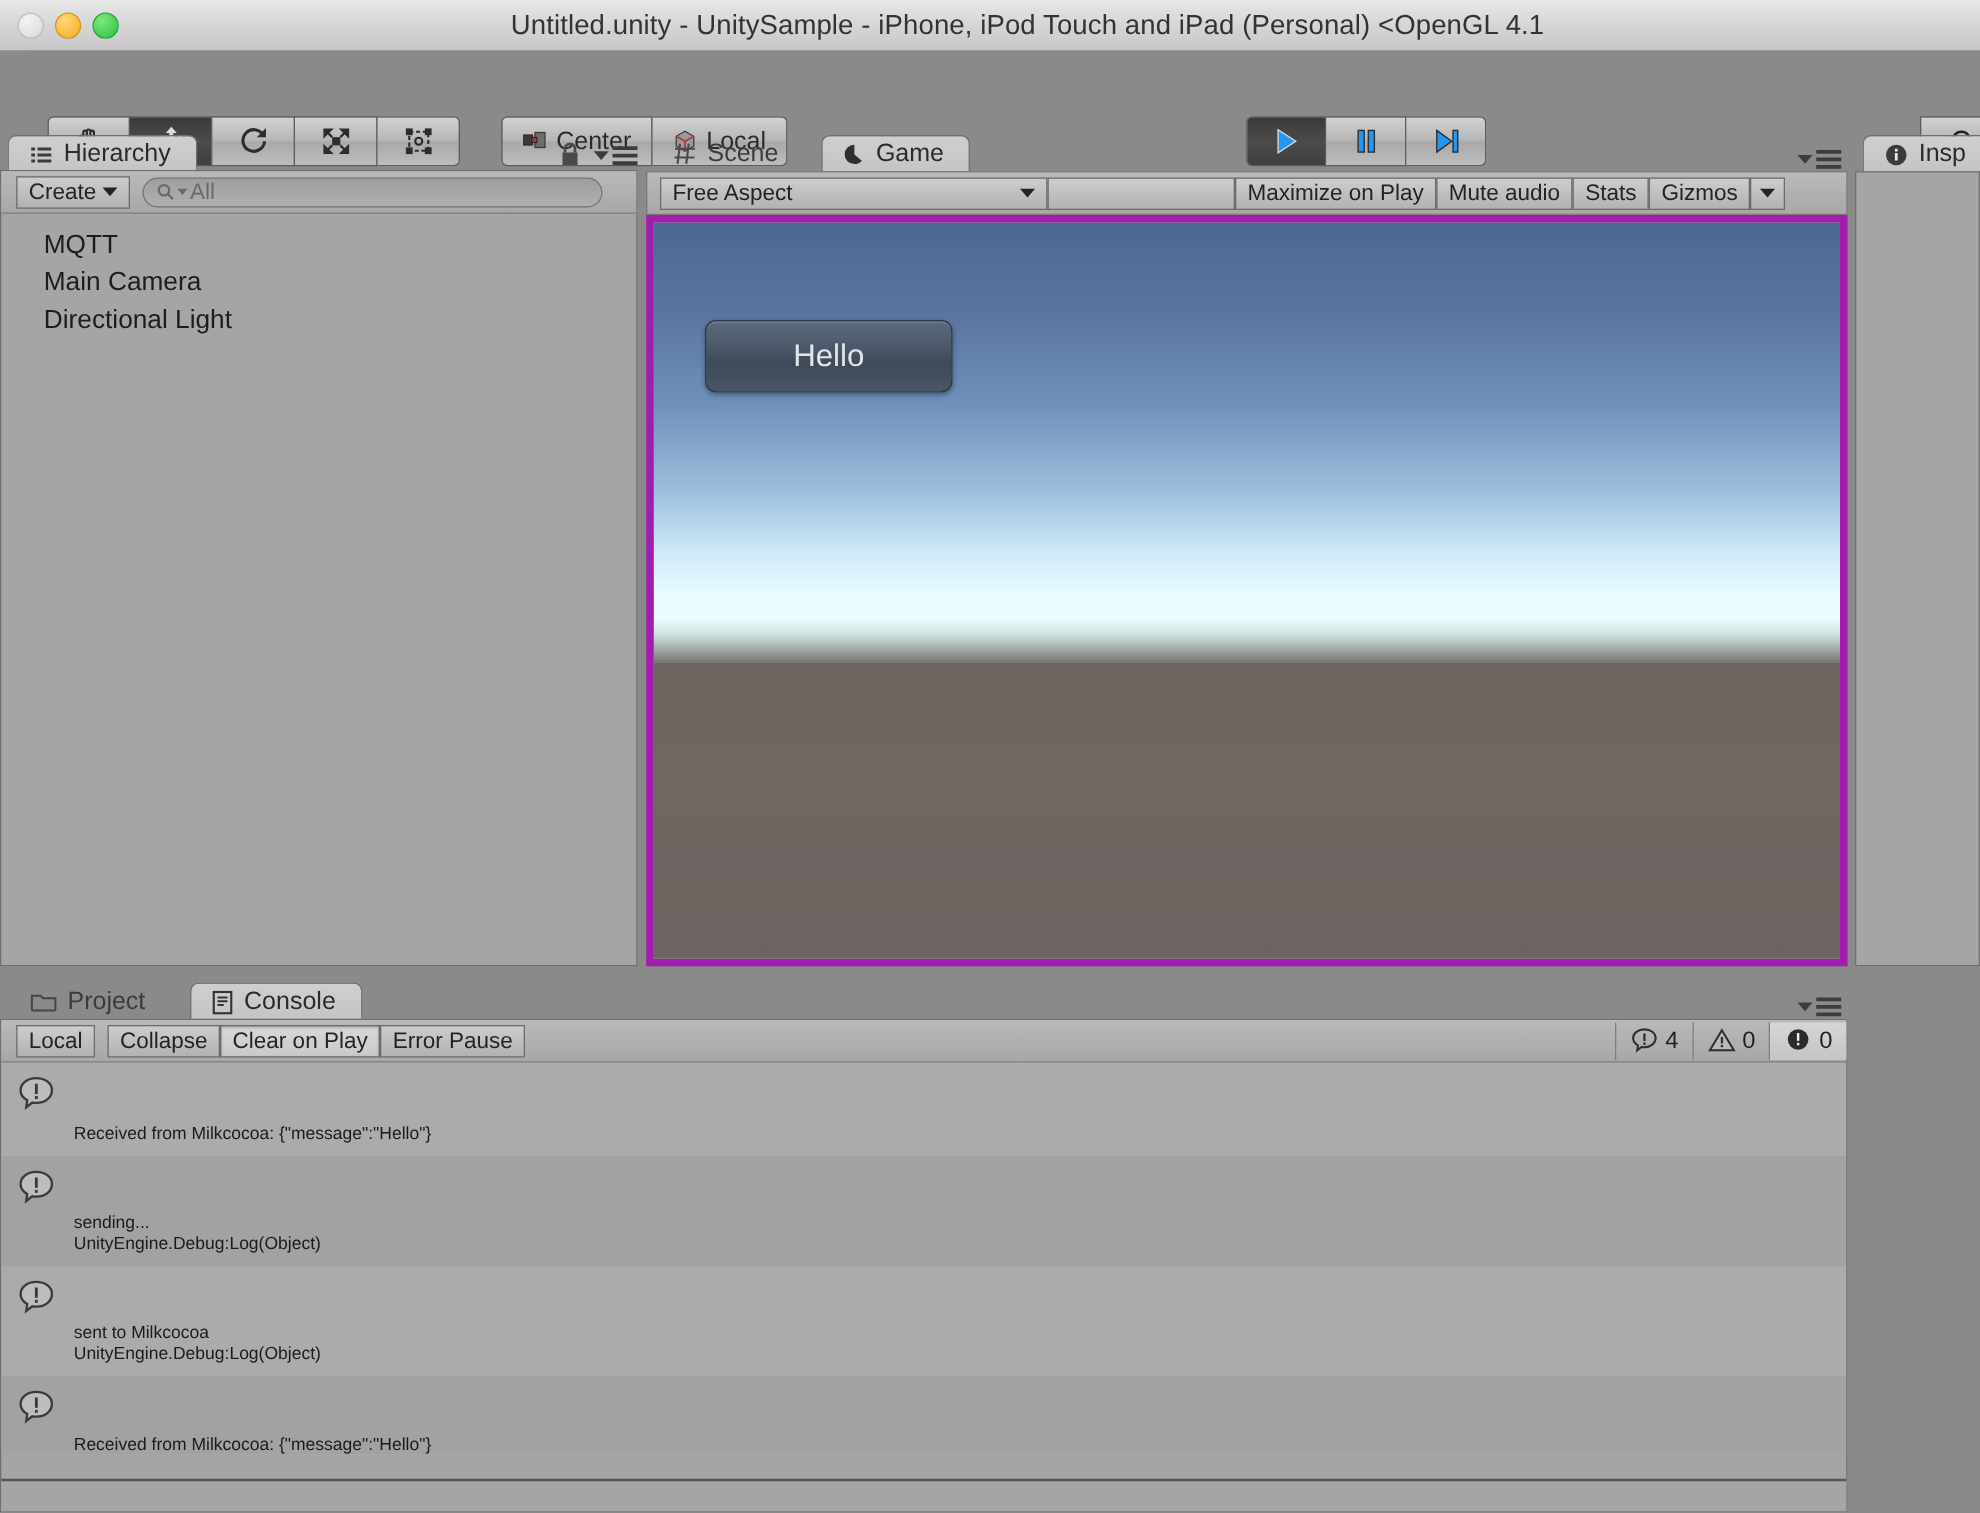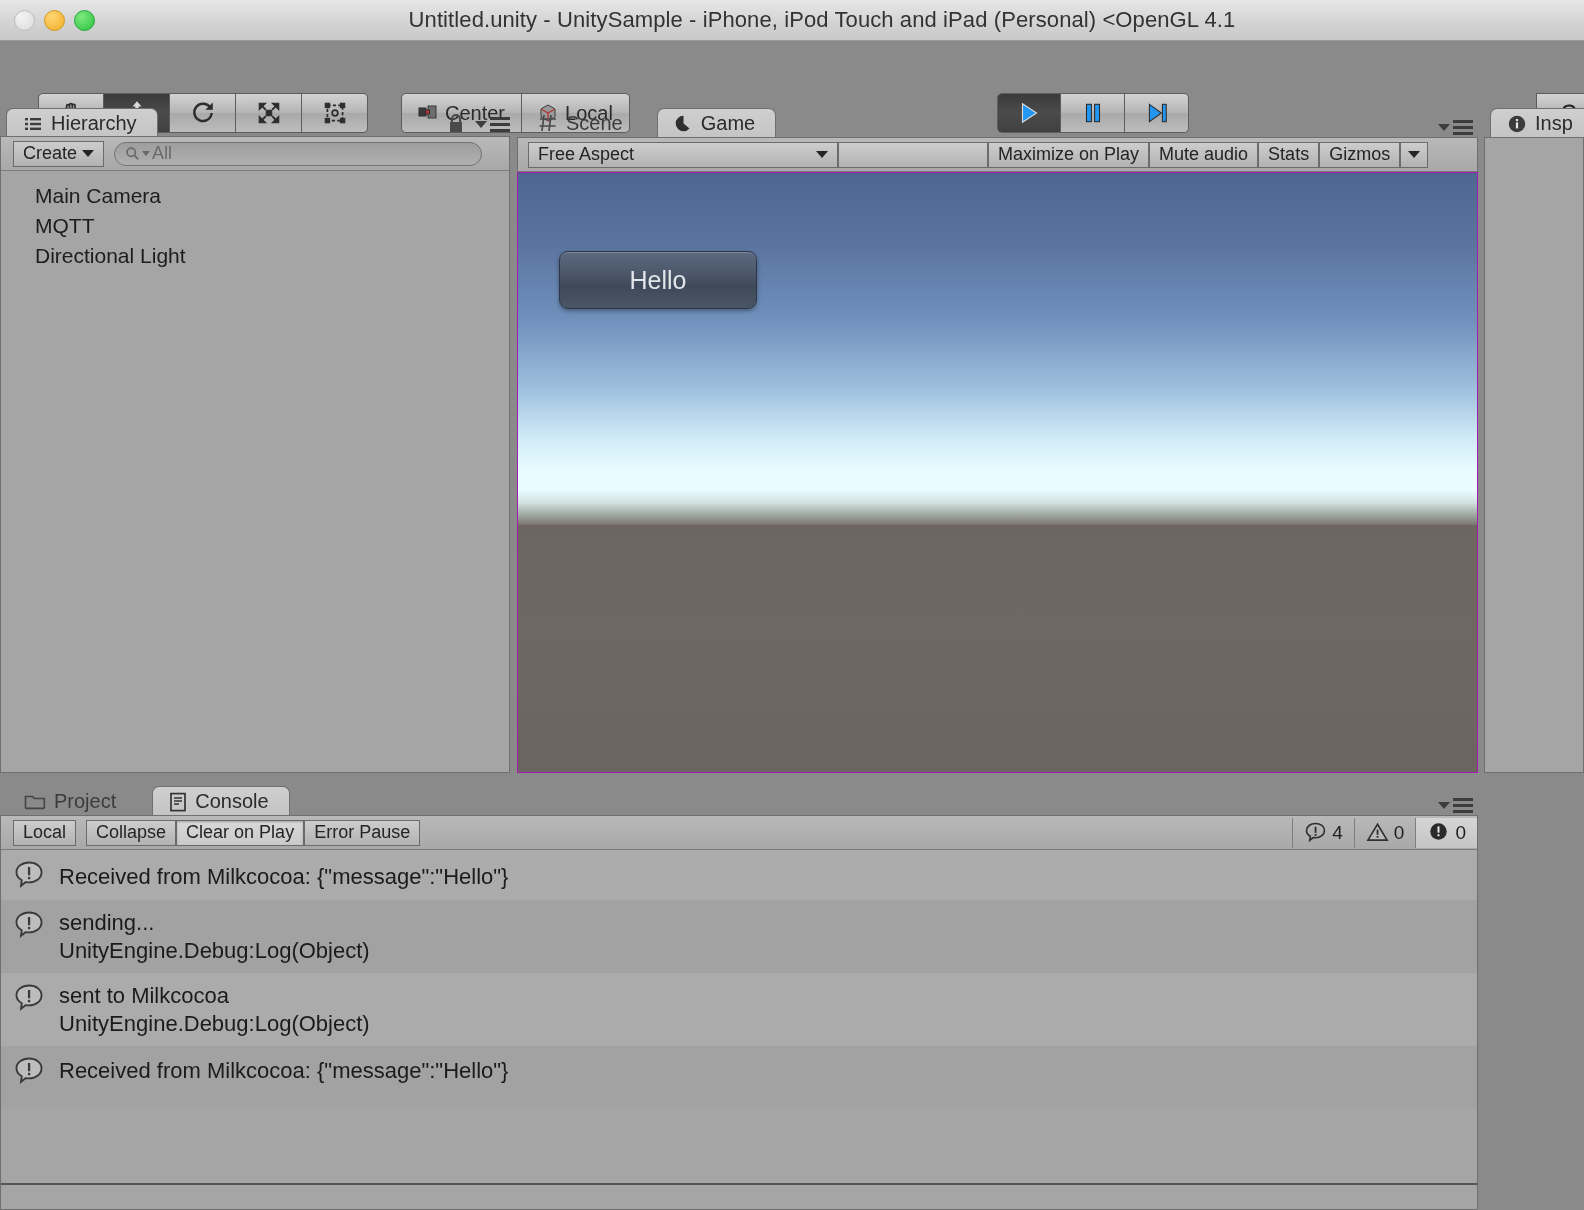--- a/index.html
+++ b/index.html
@@ -101,21 +101,21 @@
     font-size: 18px; color: #6a6a6a;
   }
 
   .hier-item {
     font-size: 21px; color: #1d1d1d; padding: 3px 0 3px 34px; cursor: default;
   }
 
   
   #gameview {
     position: absolute; overflow: hidden;
-    border: 1px solid #a21caf;
+    border: 6px solid #a21caf;
   }
   #sky { position: absolute; left: 0; top: 0; width: 100%; height: 330px;
     background: linear-gradient(180deg,
       #4e6692 0%, #5b74a0 22%, #7092bd 45%, #9dbfdd 65%,
       #cfeaf6 80%, #e8fbff 90%, #eafcff 96%, #cfe0de 100%);
   }
   #horizonband { position: absolute; left:0; top:330px; width:100%; height: 22px;
     background: linear-gradient(180deg, #cfe0de 0%, #9fa6a1 55%, #7b7571 100%);
   }
   #ground { position: absolute; left: 0; top: 352px; width: 100%; bottom: 0;
@@ -131,21 +131,21 @@
     color: #e2e6ea; font-size: 25px; cursor: default;
   }
 
   
   .logrow {
     display: flex; align-items: flex-start; gap: 14px;
     padding: 9px 0 9px 12px; cursor: default;
   }
   .logrow.alt { background: #ababab; }
   .logrow.base { background: #a2a2a2; }
-  .logtext { font-size: 22px; color: #1b1b1b; line-height: 1.25; }
+  .logtext { font-size: 14px; color: #1b1b1b; line-height: 1.25; margin-top: 35px; }
   .logtext .stack { display: block; }
   .badge { display: flex; align-items: center; gap: 5px; font-size: 19px; color: #1f1f1f; padding: 0 11px; }
   .divider-v { width: 1px; background: #7e7e7e; align-self: stretch; }
 
   .menuicon { display: flex; align-items: center; gap: 3px; }
   .hamb { display: flex; flex-direction: column; gap: 3px; }
   .hamb i { display: block; width: 20px; height: 3px; background: #3c3c3c; }
   .caretdown { width: 0; height: 0; border-left: 6px solid transparent;
     border-right: 6px solid transparent; border-top: 7px solid #3c3c3c; }
 </style>
@@ -286,22 +286,22 @@
       <div class="searchfield" style="margin-left:10px; width:368px;">
         <svg width="15" height="15" viewBox="0 0 16 16">
           <circle cx="6.6" cy="6.6" r="4.4" stroke="#6a6a6a" stroke-width="1.9" fill="none"></circle>
           <path d="M10 10l4.2 4.2" stroke="#6a6a6a" stroke-width="1.9"></path>
         </svg>
         <span class="caretdown" style="border-top-color:#6a6a6a; border-left-width:4px; border-right-width:4px; border-top-width:5px;"></span>
         <span>All</span>
       </div>
     </div>
     <div style="position:absolute; left:0; top:34px; right:0; bottom:0; padding-top:10px;">
+      <div class="hier-item">MQTT</div>
       <div class="hier-item">Main Camera</div>
-      <div class="hier-item">MQTT</div>
       <div class="hier-item">Directional Light</div>
     </div>
   </div>
 
   <div class="tabstrip" style="left:522px; top:106px;">
     <div class="tab inactive">
       <svg width="20" height="20" viewBox="0 0 20 20">
         <path d="M6 2L4 18M13 2l-2 16M2 6h16M1.6 13h16" stroke="#4a4a4a" stroke-width="1.7"></path>
       </svg>
       <span>Scene</span>

